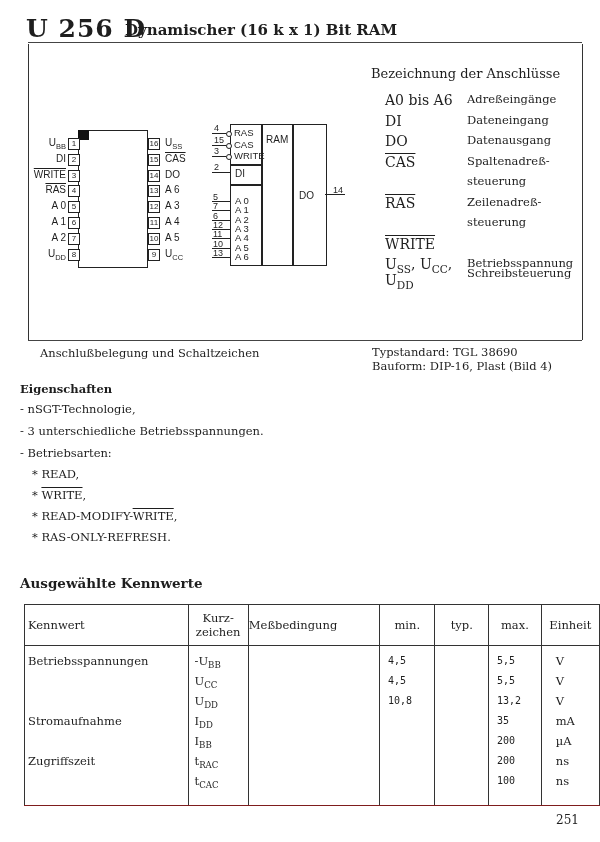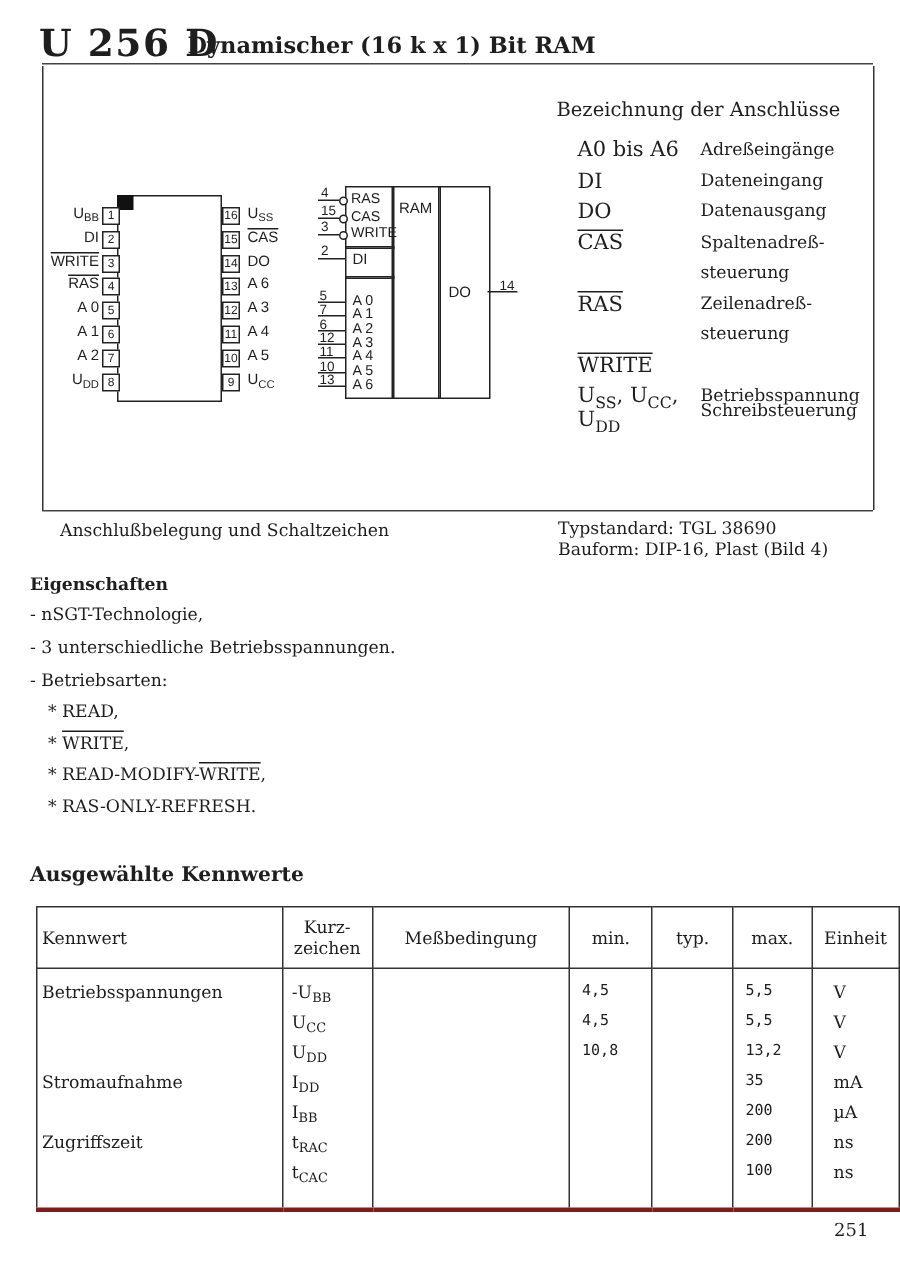--- a/index.html
+++ b/index.html
@@ -39,25 +39,25 @@
 
   #props-title { left:20px; top:382px; font-size:11.5px; font-weight:bold; }
   .prop { position:absolute; font-size:11.5px; }
 
   #table-title { left:20px; top:575px; font-size:13.5px; font-weight:bold; }
 
   
   #kw-table { position:absolute; left:24px; top:604px; border-collapse:collapse; font-size:11.5px; }
   #kw-table td, #kw-table th { border-left:1px solid #333; border-right:1px solid #333; padding:0; vertical-align:top; font-weight:normal; }
   #kw-table thead th { border-top:1px solid #333; border-bottom:1px solid #333; height:40px; vertical-align:middle; }
-  #kw-table tbody td { border-bottom:3px solid #7f1d1d; padding-top:5px; padding-bottom:14px; }
+  #kw-table tbody td { border-bottom:1px solid #7f1d1d; padding-top:5px; padding-bottom:14px; }
   .cell-line { height:20px; line-height:20px; }
   .c-kennwert { width:164px; padding-left:3px !important; text-align:left; }
   .c-kurz { width:55px; text-align:center; }
-  .c-mess { width:135px; text-align:center; }
+  .c-mess { width:135px; text-align:left; }
   .c-min { width:49px; }
   .c-typ { width:48px; }
   .c-max { width:46px; }
   .c-ein { width:45px; }
   .num { padding-left:8px !important; font-family:"DejaVu Sans Mono", monospace; font-size:10px; text-align:left; }
   .unit { text-align:left; padding-left:14px !important; }
 
   #page-number { left:556px; top:813px; font-size:12px; }
 </style>
 </head>

